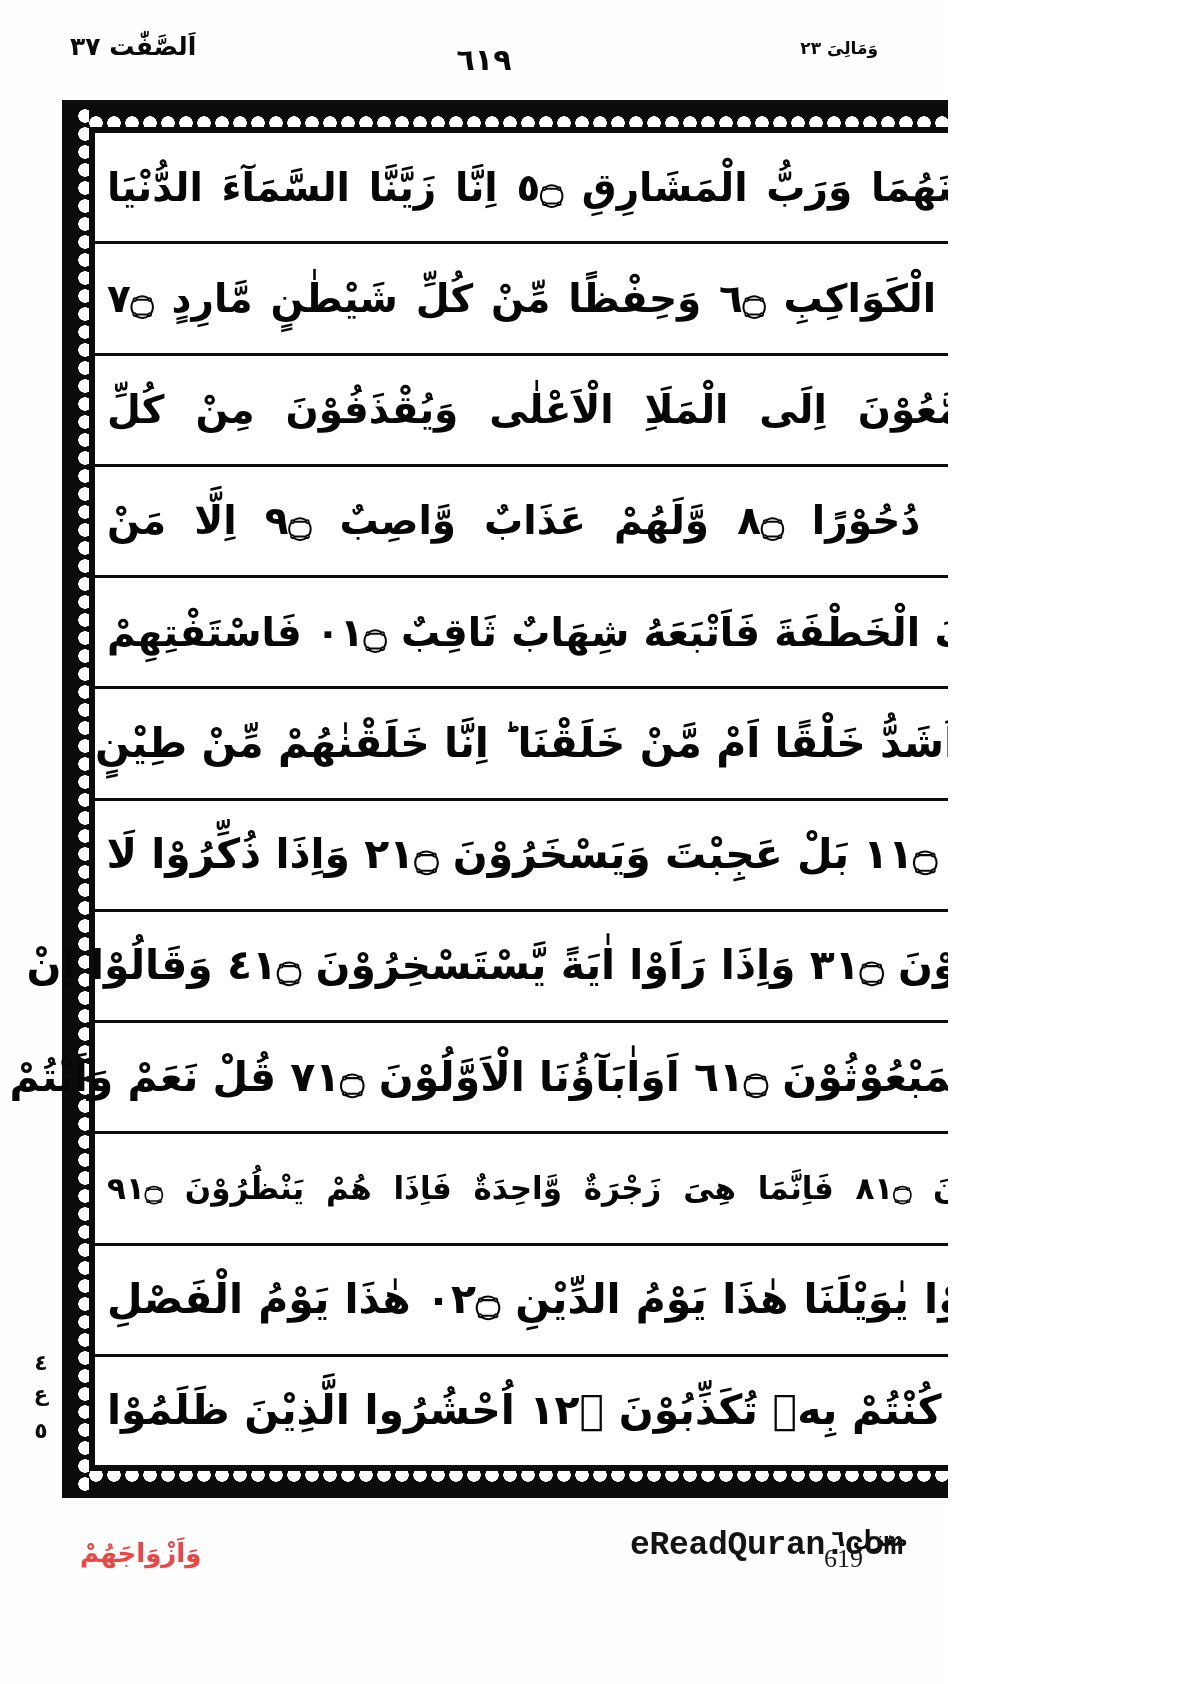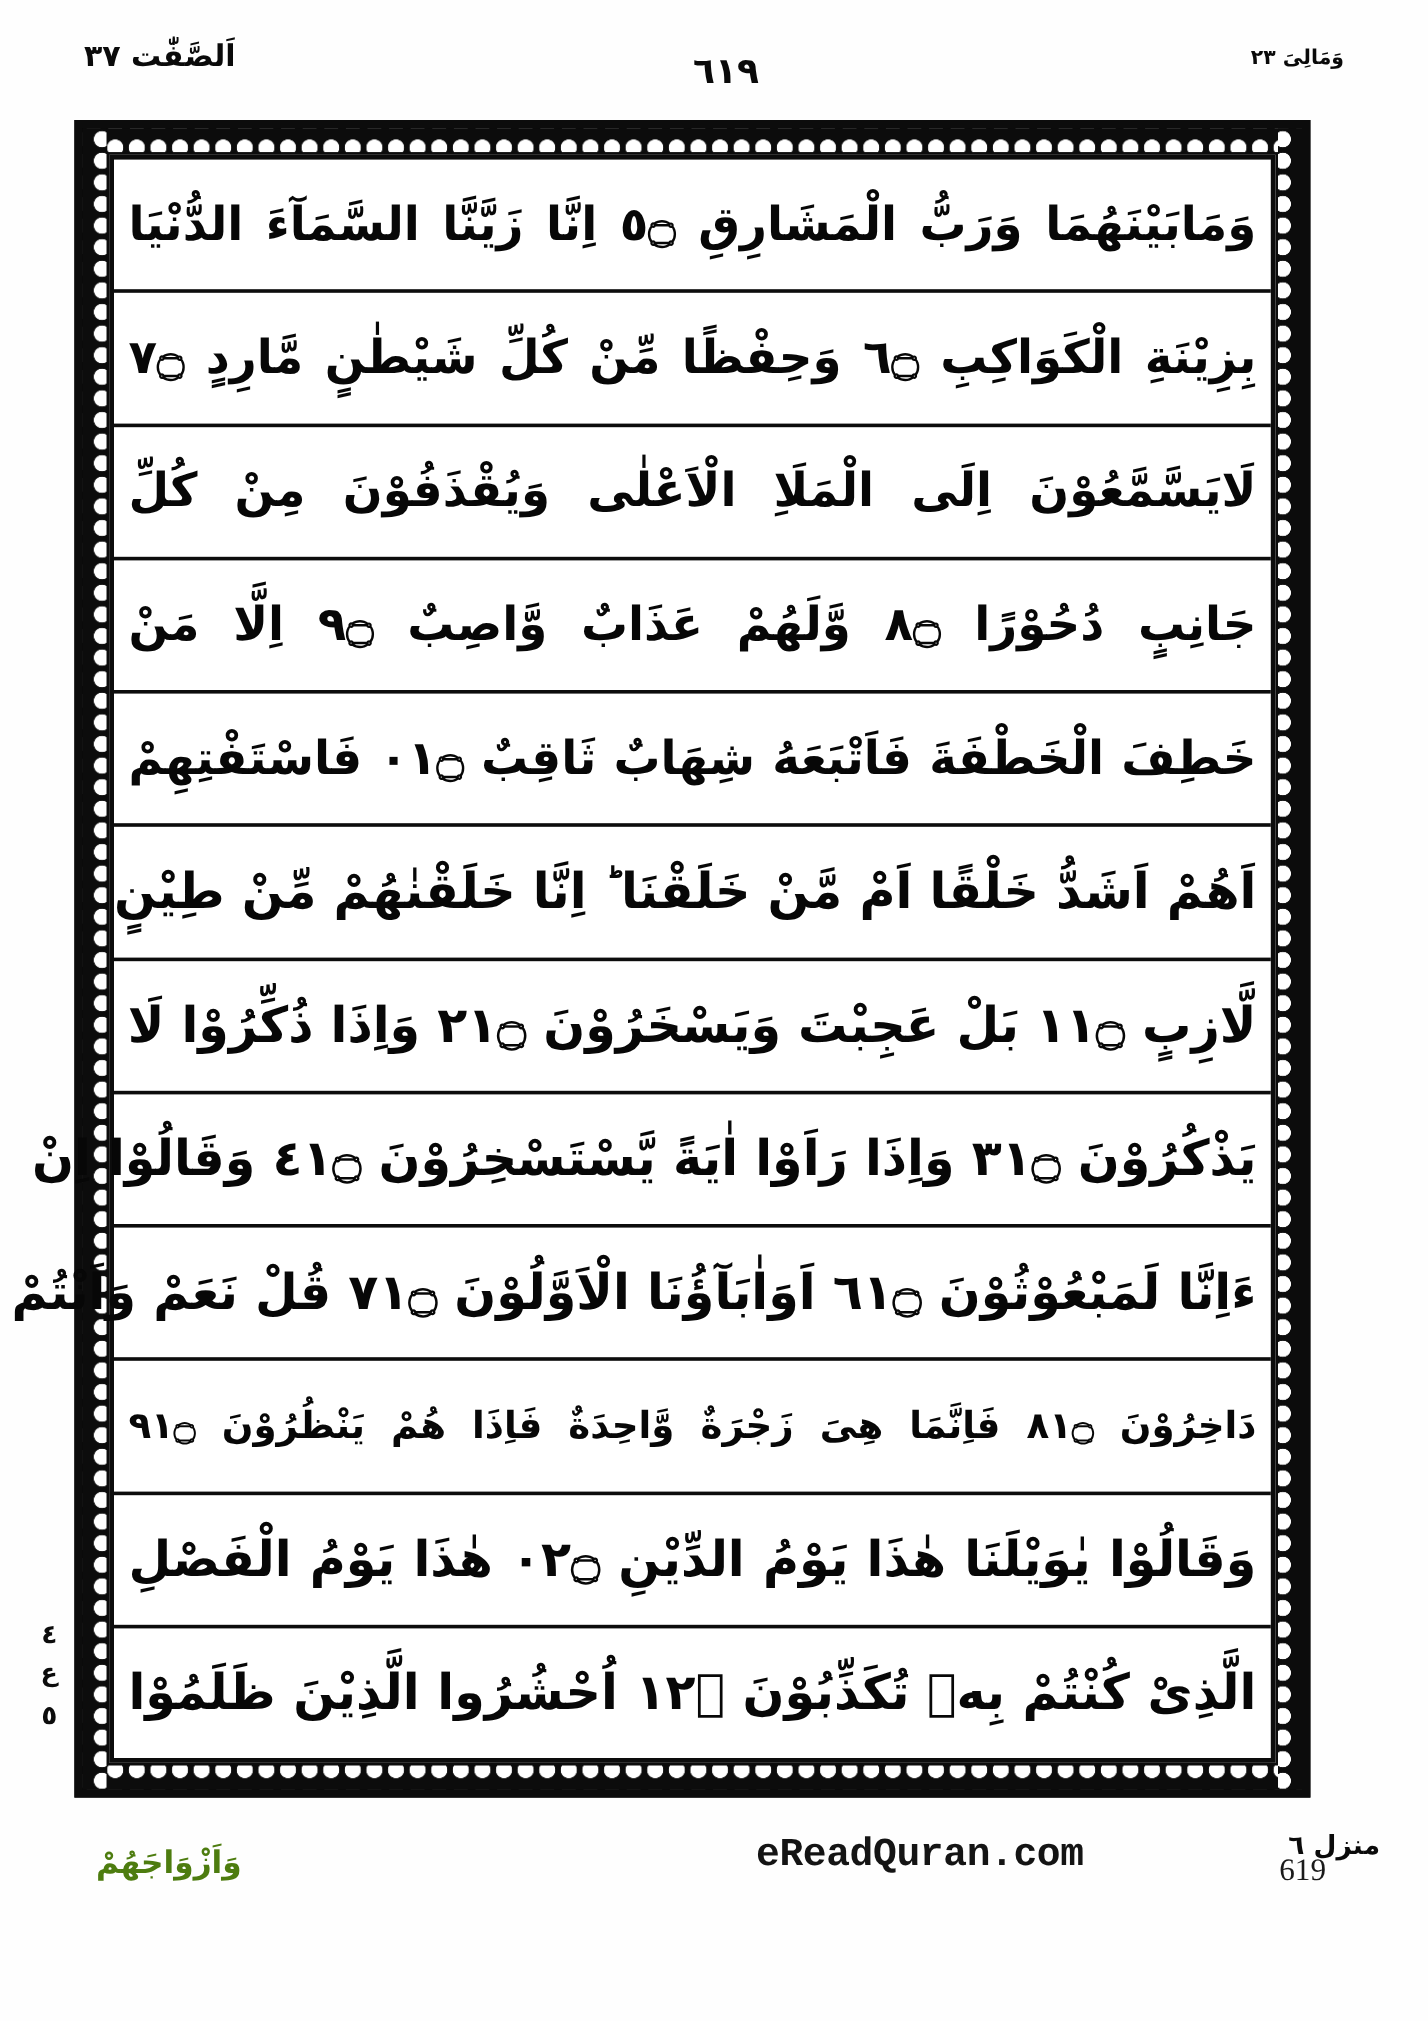--- a/index.html
+++ b/index.html
@@ -6,21 +6,21 @@
 
   html, body {
     width: 1190px;
     height: 1684px;
     background: #ffffff;
     font-family: "DejaVu Sans", sans-serif;
   }
 
   #page {
     position: relative;
-    width: 1190px;
+    width: 948px;
     height: 1684px;
     background: #fefefe;
     overflow: hidden;
   }
 
   
   .header {
     position: absolute;
     top: 34px;
     left: 60px;
@@ -182,21 +182,21 @@
     top: 1520px;
     height: 90px;
   }
   .foot-catch {
     position: absolute;
     left: 20px;
     top: 18px;
     direction: rtl;
     font-size: 26px;
     font-weight: 700;
-    color: #4d7c0f;
+    color: #ef4444;
     white-space: nowrap;
   }
   .foot-manzil {
     position: absolute;
     left: 0; right: 0;
     top: 6px;
     direction: rtl;
     font-size: 22px;
     font-weight: 700;
     color: #0a0a0a;

